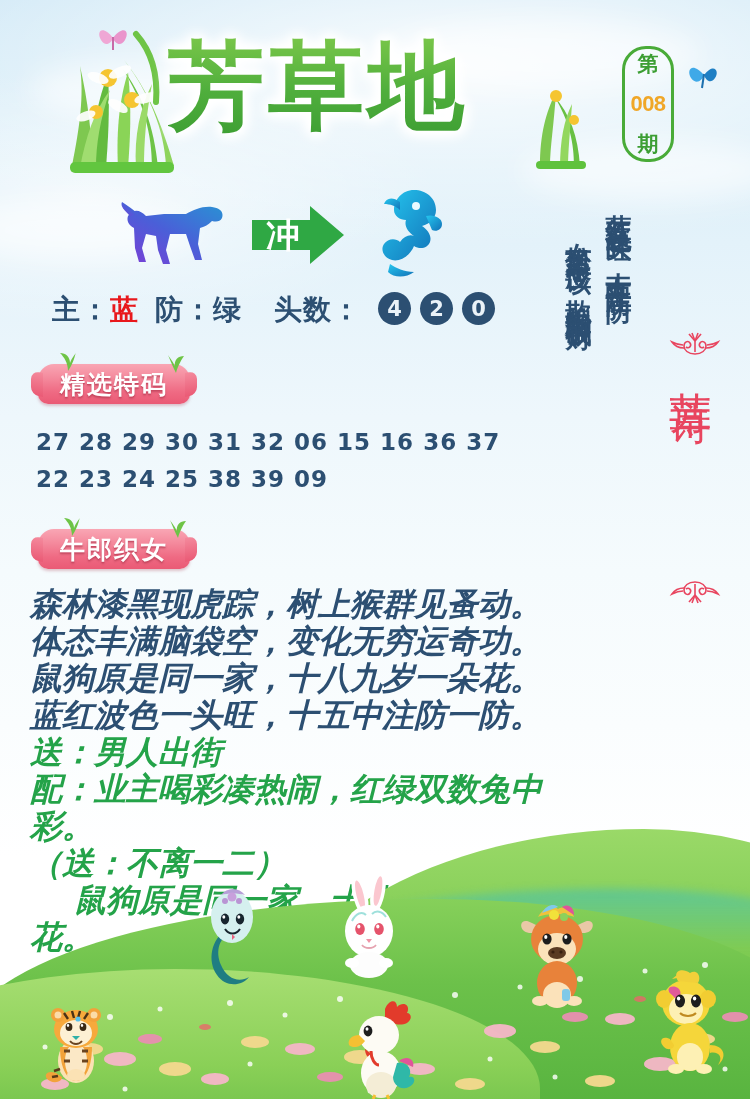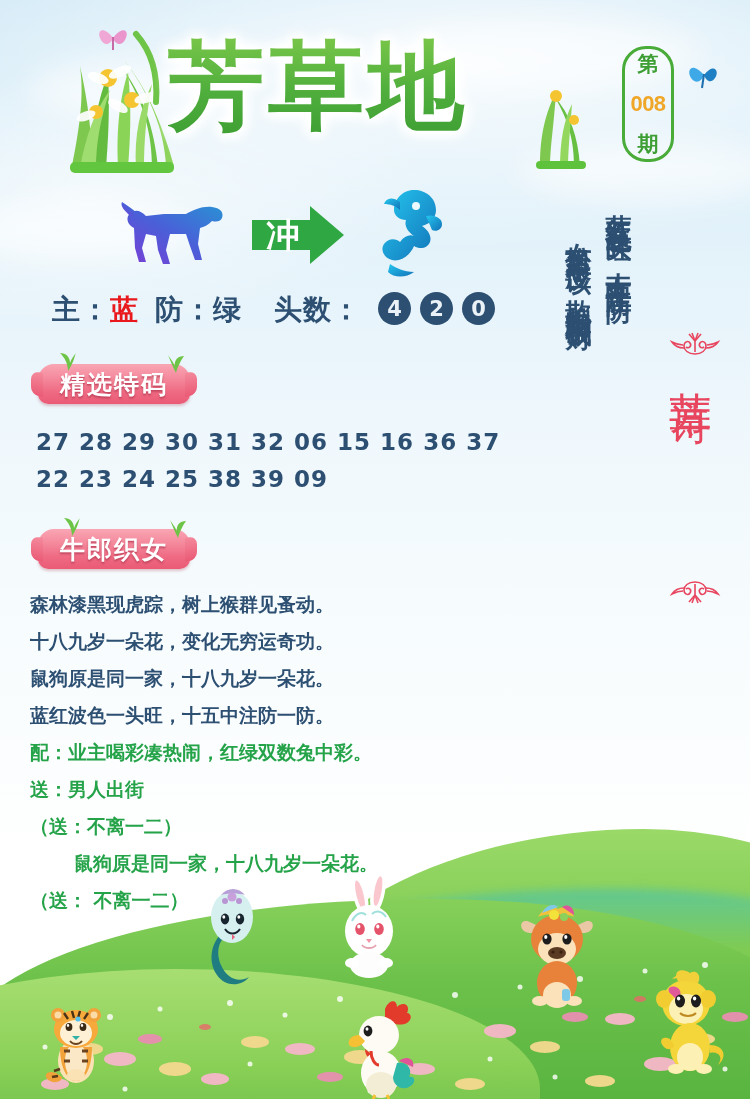--- a/index.html
+++ b/index.html
@@ -115,23 +115,24 @@
   .codes{
     position:absolute; left:36px; top:424px;
     font-size:23px; font-weight:bold; color:#2c4f72;
     line-height:37px; letter-spacing:1px;
     font-family:"DejaVu Sans", sans-serif;
   }
 
   
   .poem{
     position:absolute; left:30px; top:586px; width:515px;
-    font-size:19px; line-height:37px; font-weight:bold;
+    font-size:32px; line-height:37px; font-weight:bold;
     color:#2c4f72; letter-spacing:0px;
     font-family:"DejaVu Sans", sans-serif;
+    font-style:italic;
   }
   .poem .green{ color:#24a349; }
   .poem .ind{ display:inline-block; width:44px;}
 
   
   .vcol{
     position:absolute;
     writing-mode:vertical-rl; text-orientation:upright;
     font-size:26px; font-weight:bold; color:#2c4f72;
     letter-spacing:4px; line-height:1;
@@ -309,25 +310,25 @@
       <path d="M8 20 C8 12 4 6 0 2 C6 2 10 6 10 12 C12 6 16 3 16 1 C14 9 12 14 8 20Z" fill="#6ec446"></path>
     </svg>
     <svg class="leaf" style="right:4px;top:-11px;" viewBox="0 0 16 20">
       <path d="M8 20 C10 12 14 6 16 3 C10 3 6 7 7 13 C4 7 1 4 0 2 C3 9 5 14 8 20Z" fill="#6ec446"></path>
     </svg>
     <span>牛郎织女</span>
   </div>
 
   <div class="poem">
     <div>森林漆黑现虎踪，树上猴群见蚤动。</div>
-    <div>十八九岁一朵花，变化无穷运奇功。</div>
+    <div>体态丰满脑袋空，变化无穷运奇功。</div>
     <div>鼠狗原是同一家，十八九岁一朵花。</div>
     <div>蓝红波色一头旺，十五中注防一防。</div>
+    <div class="green">送：男人出街</div>
     <div class="green">配：业主喝彩凑热闹，红绿双数兔中彩。</div>
-    <div class="green">送：男人出街</div>
     <div class="green">（送：不离一二）</div>
     <div class="green"><span class="ind"></span><span>鼠狗原是同一家，十八九岁一朵花。</span></div>
     <div class="green">（送： 不离一二）</div>
   </div>
 
   <div class="vcol" id="vcol1">蓝红波色一头旺，十五中注防一防。</div>
   <div class="vcol" id="vcol2">女扮男装不应该，欺骗少妇骗钱财。</div>
 
   <svg class="orn" id="orn-top" viewBox="0 0 62 24">
     <g stroke="#e8455f" fill="none" stroke-width="1.6">

